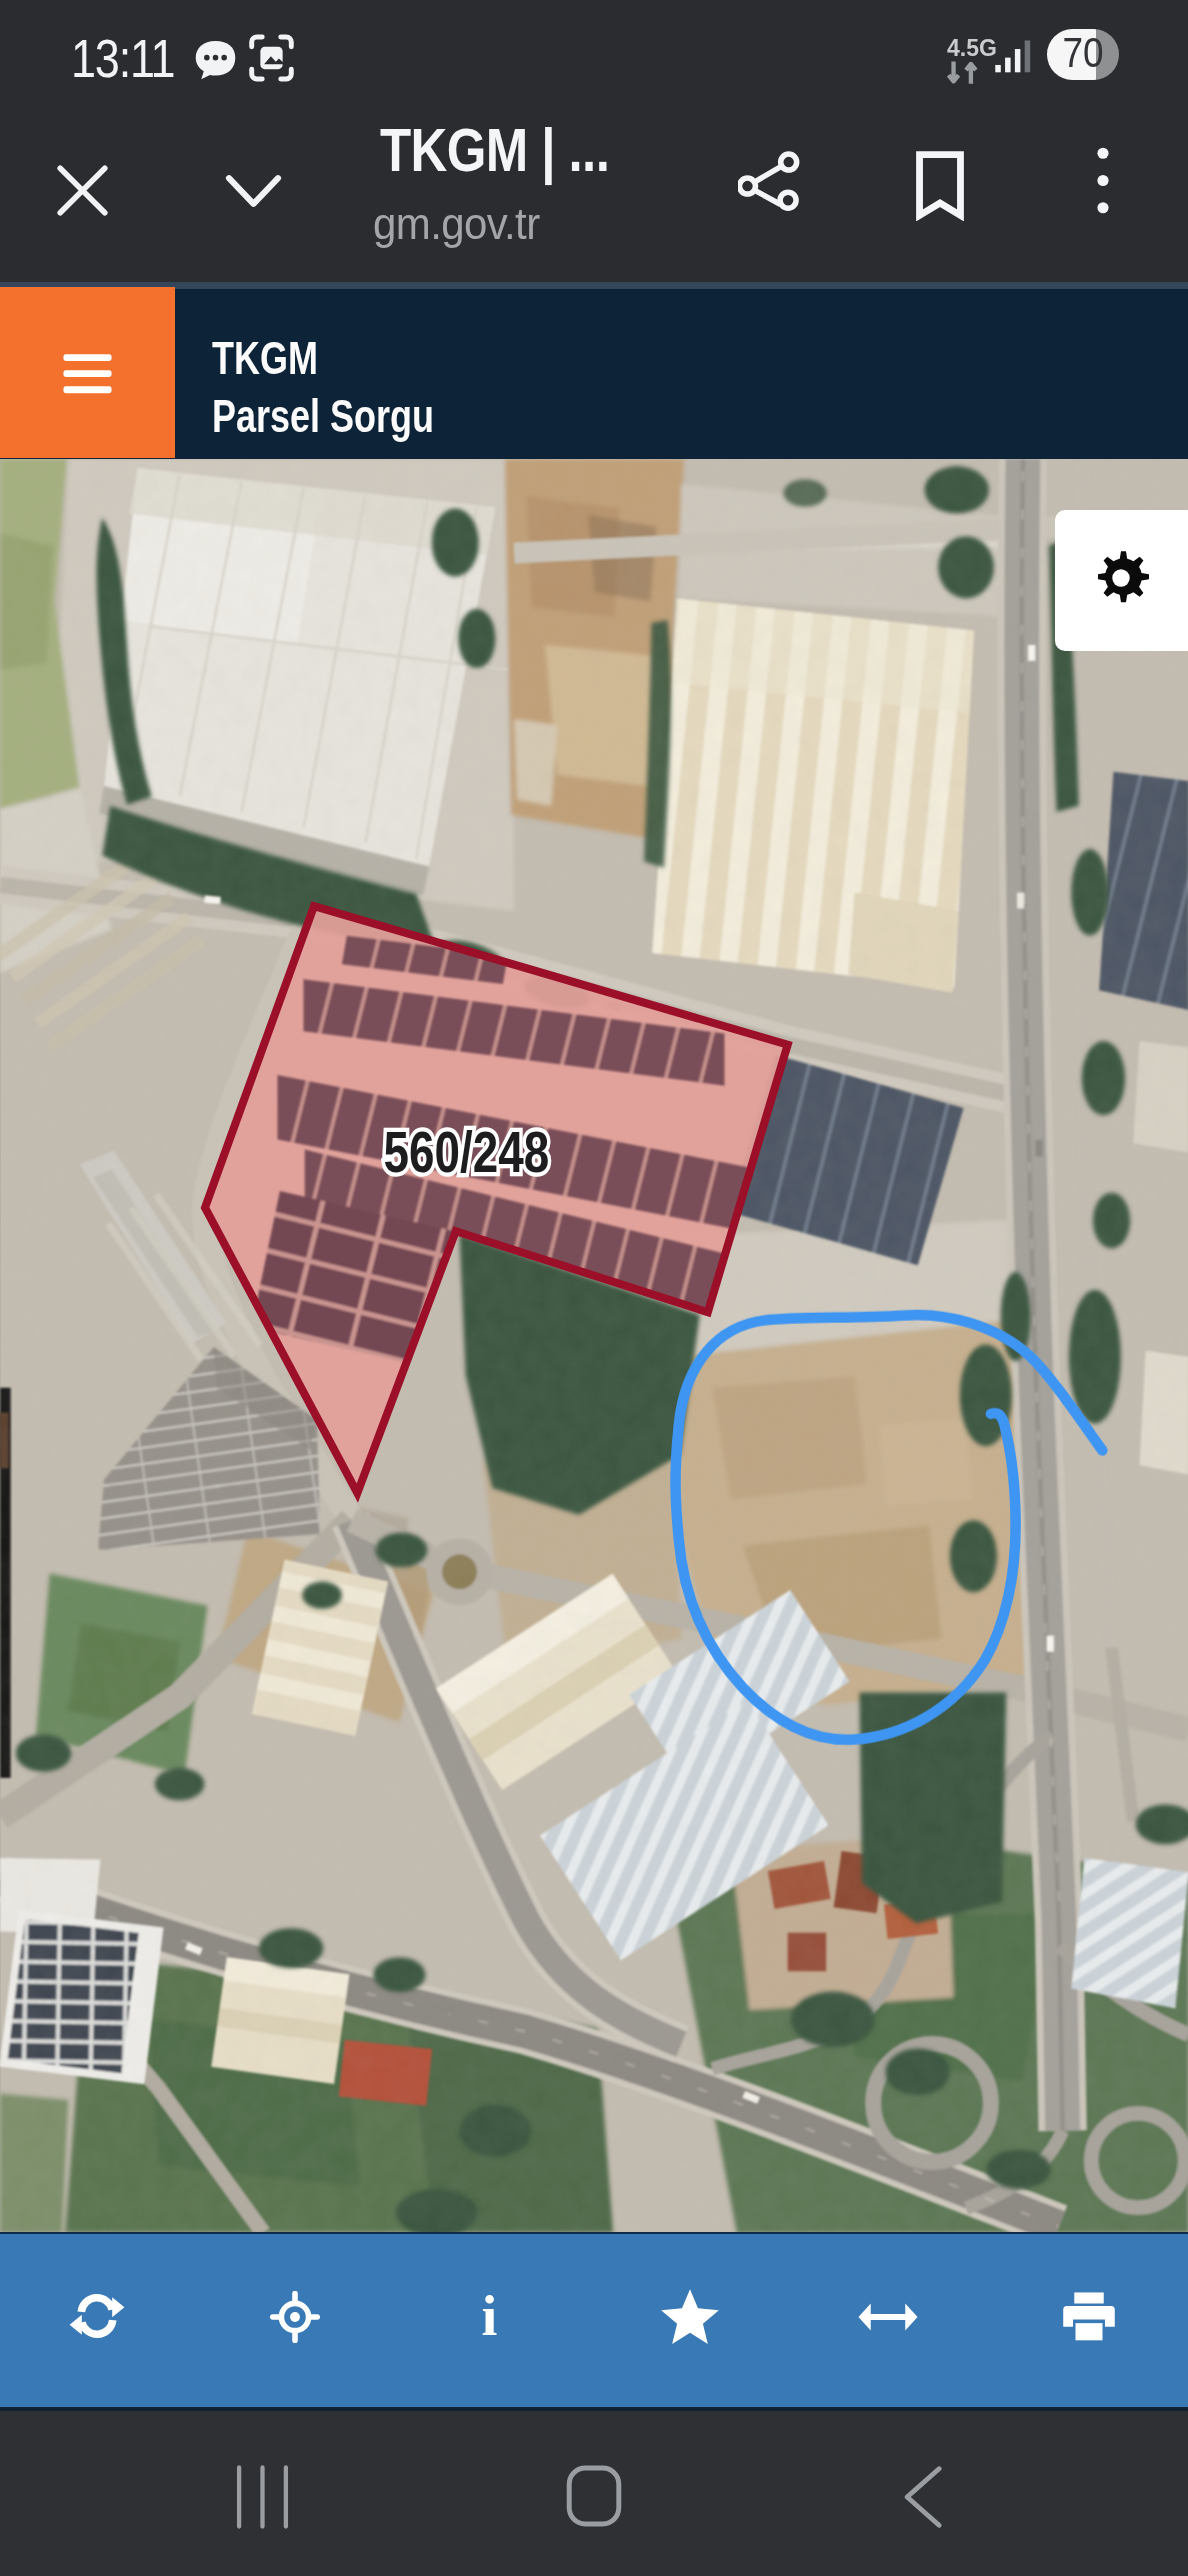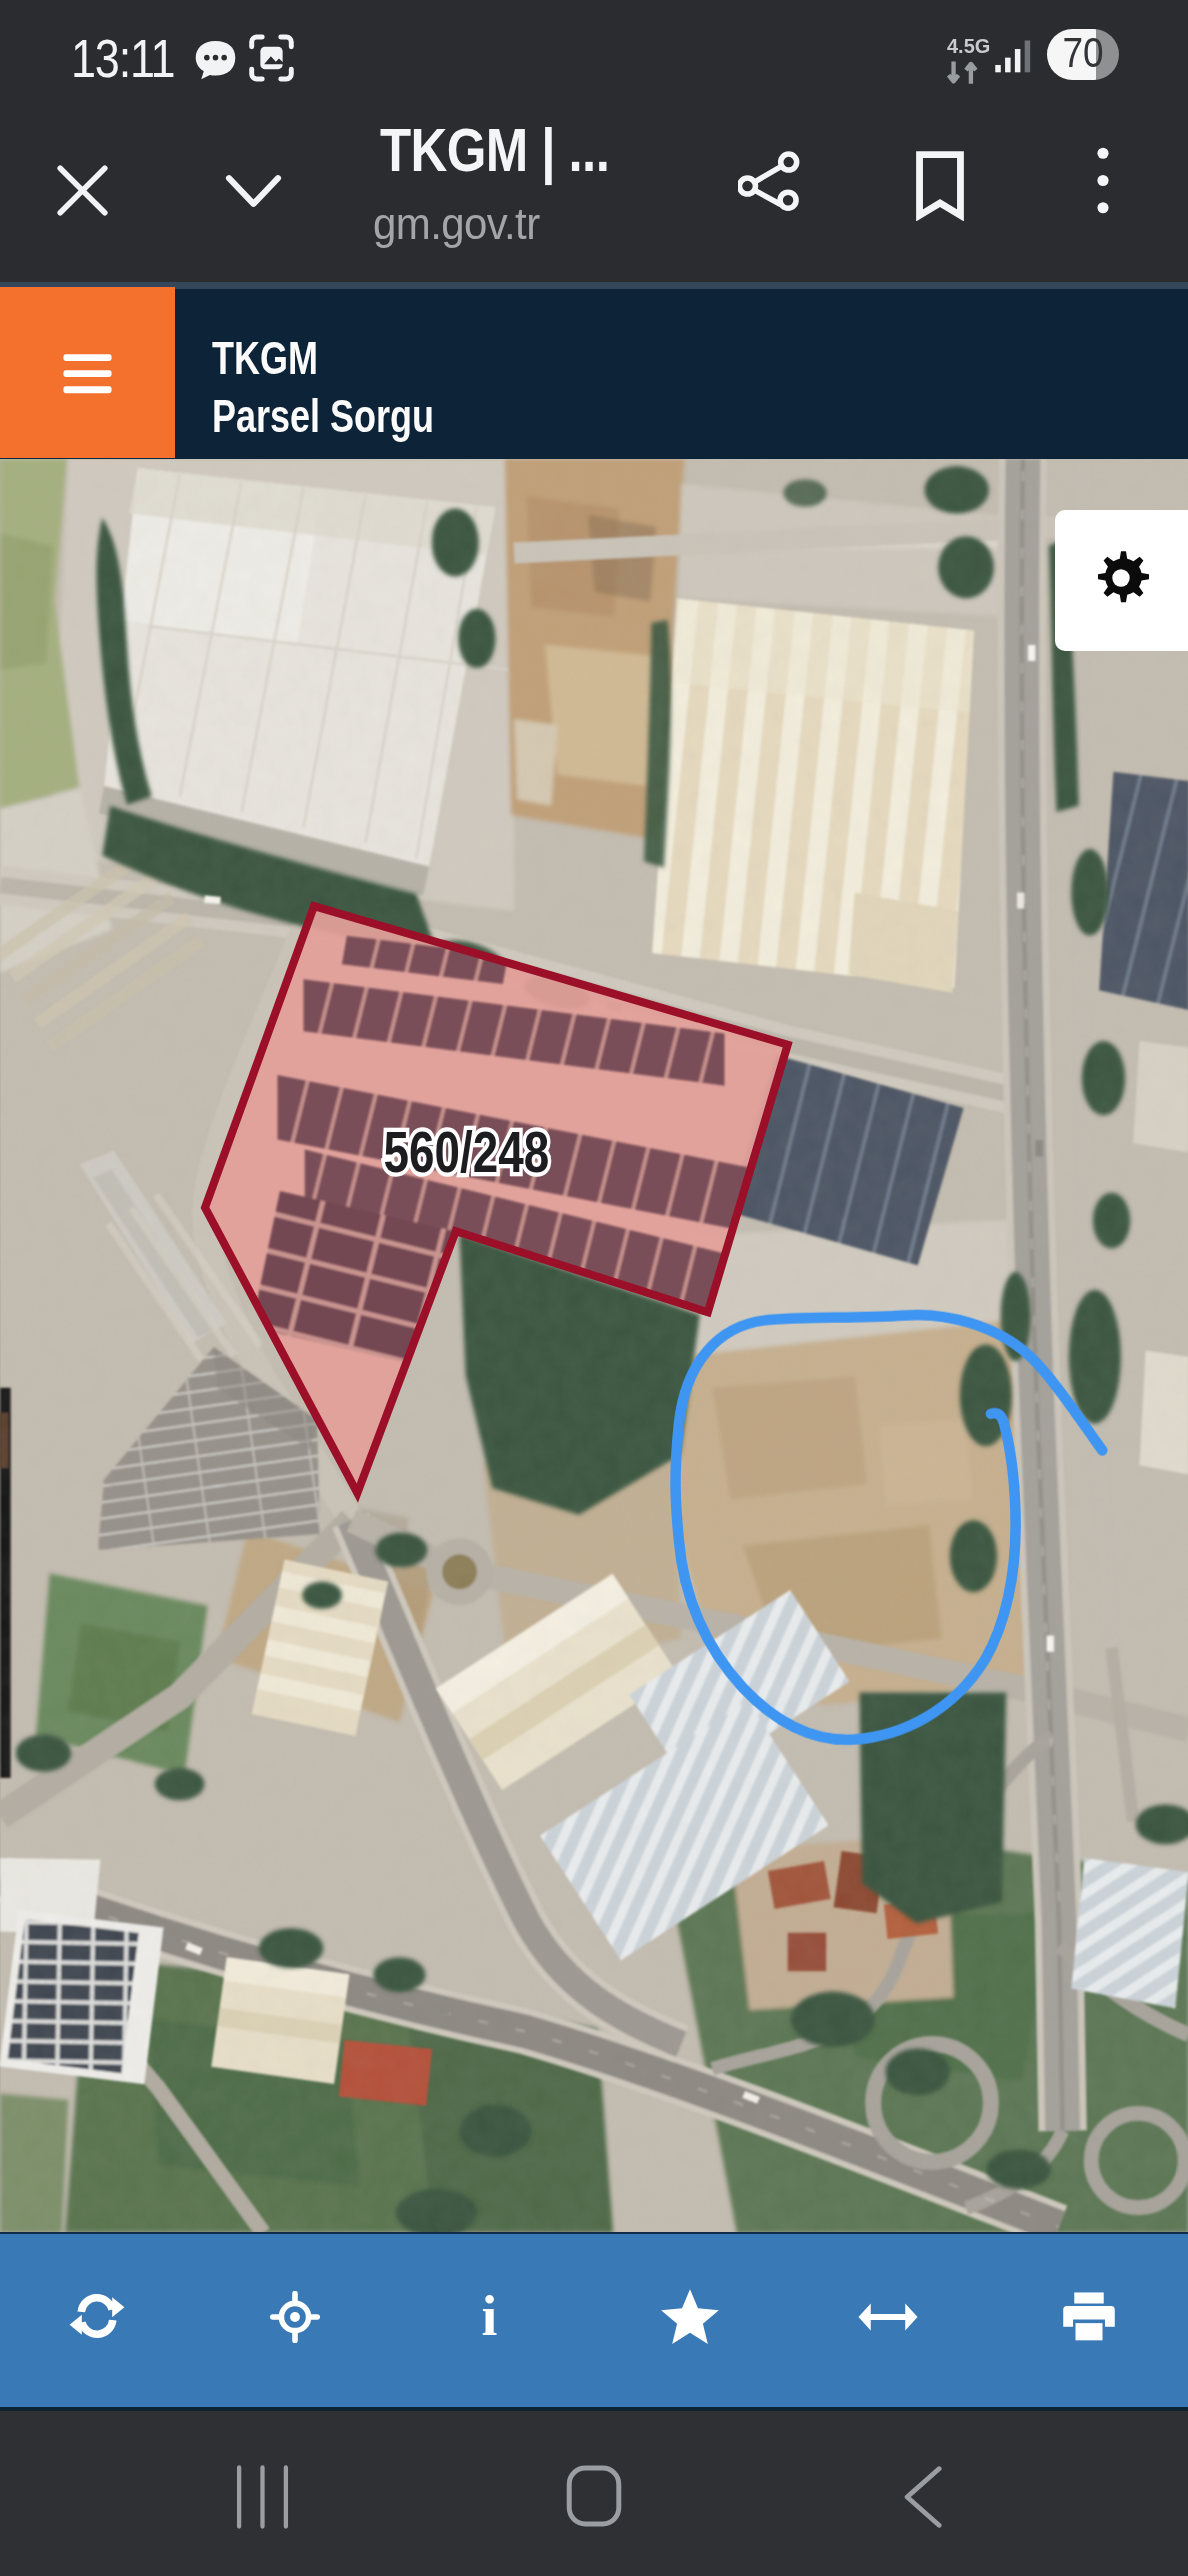--- a/index.html
+++ b/index.html
@@ -24,21 +24,21 @@
   <g stroke="#f2f3f4" stroke-width="8" fill="none" stroke-linecap="round">
     <path d="M6 22 v-8 a8 8 0 0 1 8 -8 h9"></path>
     <path d="M53 6 h9 a8 8 0 0 1 8 8 v8"></path>
     <path d="M70 58 v8 a8 8 0 0 1 -8 8 h-9"></path>
     <path d="M23 74 h-9 a8 8 0 0 1 -8 -8 v-8"></path>
   </g>
   <rect x="20" y="22" width="36" height="36" rx="7" fill="#f2f3f4"></rect>
   <path d="M26 50 l11 -13 8 9 5 -5 10 9 z" fill="#2a2c30"></path>
 </svg>
 
-<div class="abs" style="left:947px;top:35px;color:#c8cacc;font-size:20px;font-weight:700;">4.5G</div>
+<div class="abs" style="left:947px;top:35px;color:#c8cacc;font-size:23px;font-weight:700;">4.5G</div>
 <svg class="abs" style="left:946px;top:59px;" width="56" height="28.5" viewBox="0 0 90 46">
   <g stroke="#9a9da0" stroke-width="7" fill="none">
     <path d="M12 4 v30 M4 26 l8 10 8 -10" stroke-linejoin="round"></path>
     <path d="M40 40 v-30 M32 18 l8 -10 8 10" stroke-linejoin="round"></path>
   </g>
 </svg>
 
 <svg class="abs" style="left:994px;top:38px;" width="43" height="38" viewBox="0 0 70 62">
   <rect x="2" y="44" width="9" height="12" fill="#f2f3f4"></rect>
   <rect x="18" y="32" width="9" height="24" fill="#f2f3f4"></rect>

